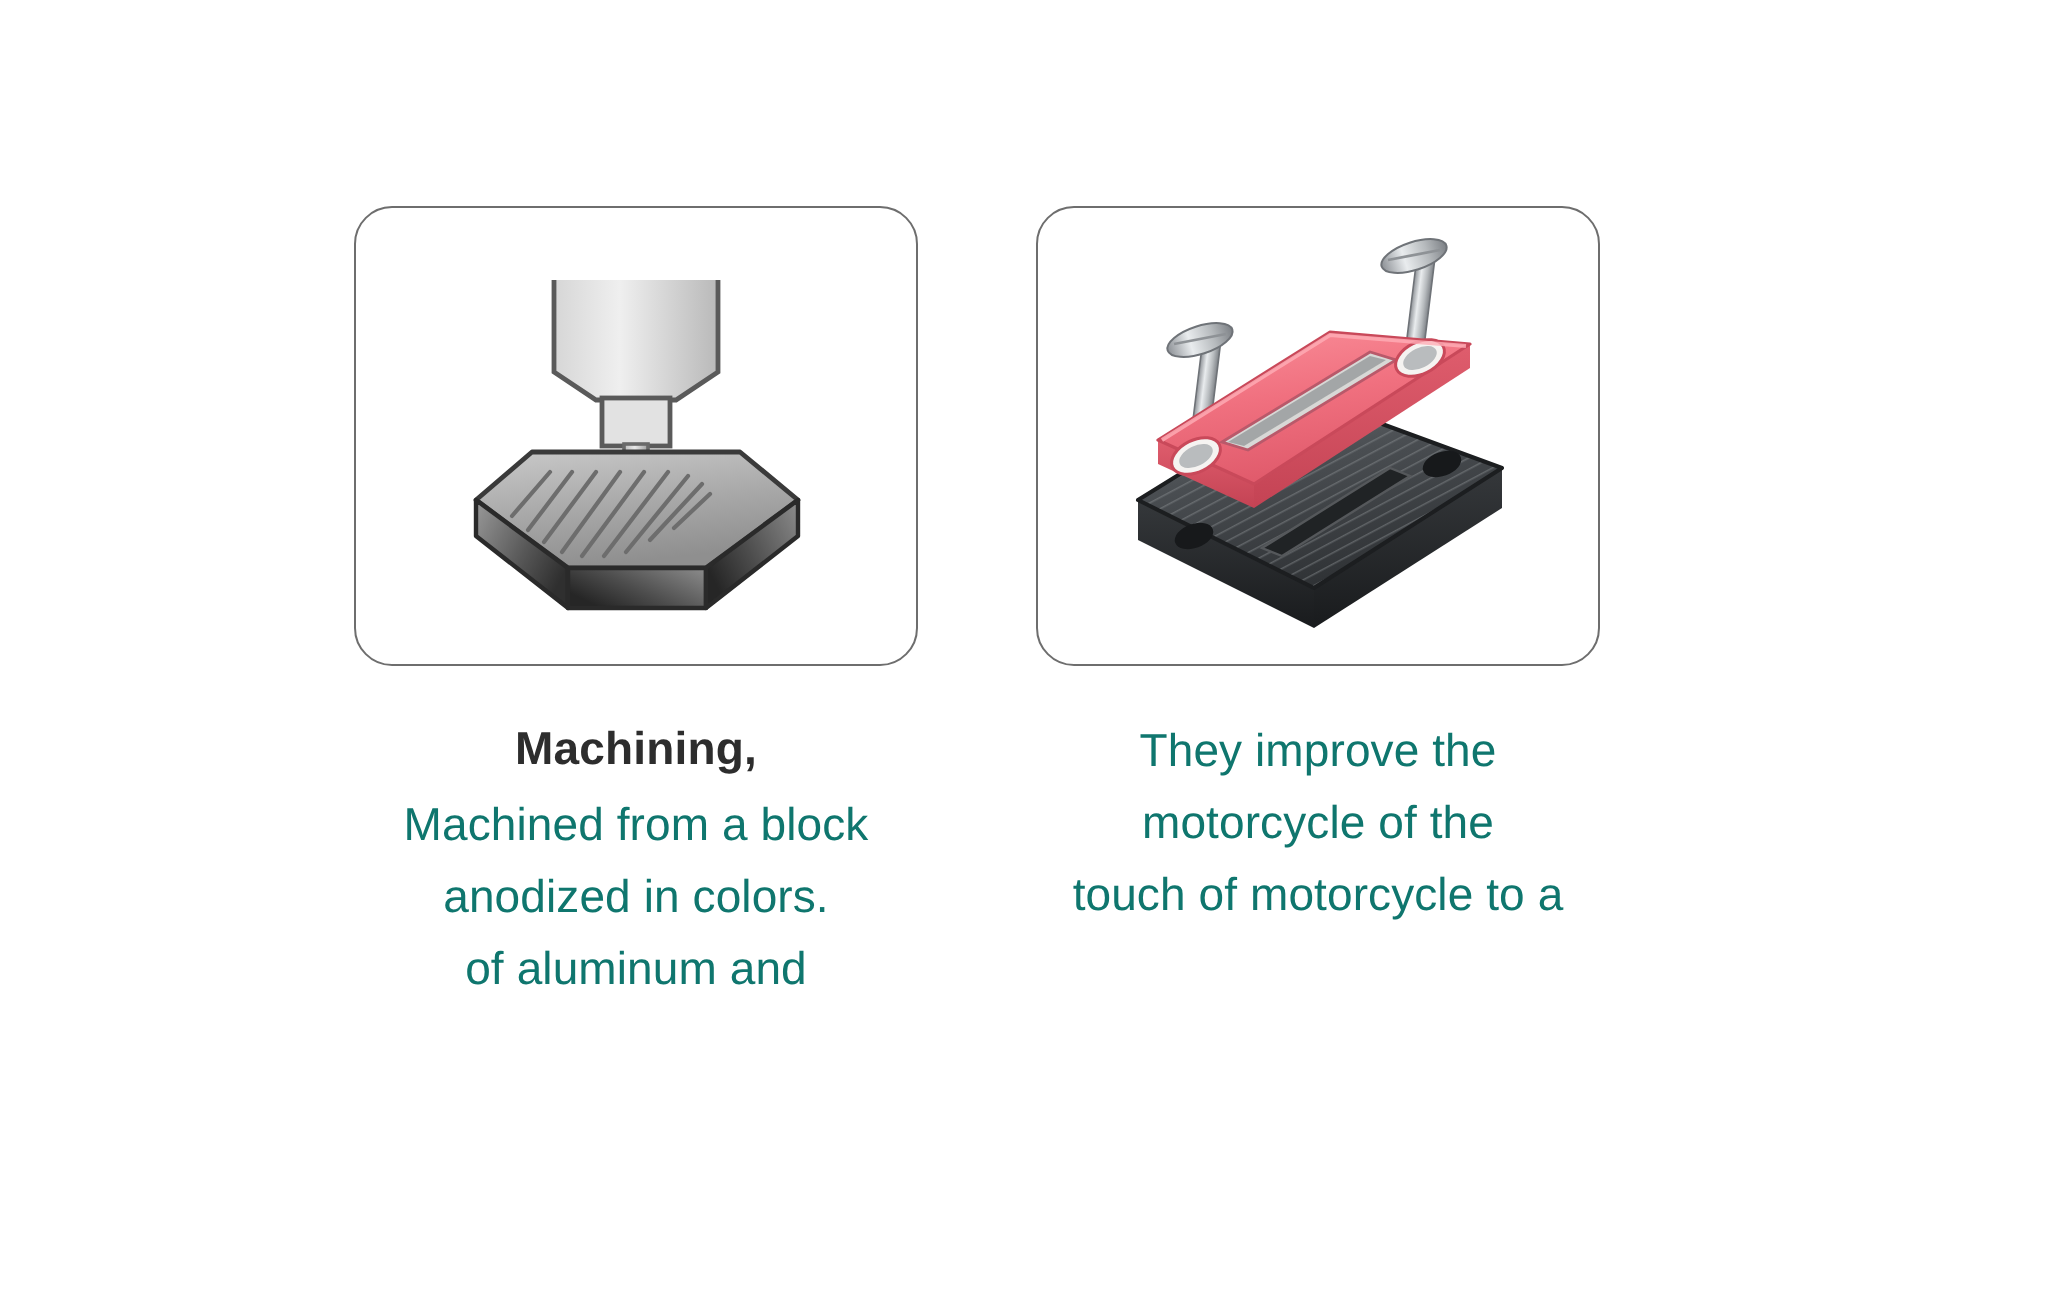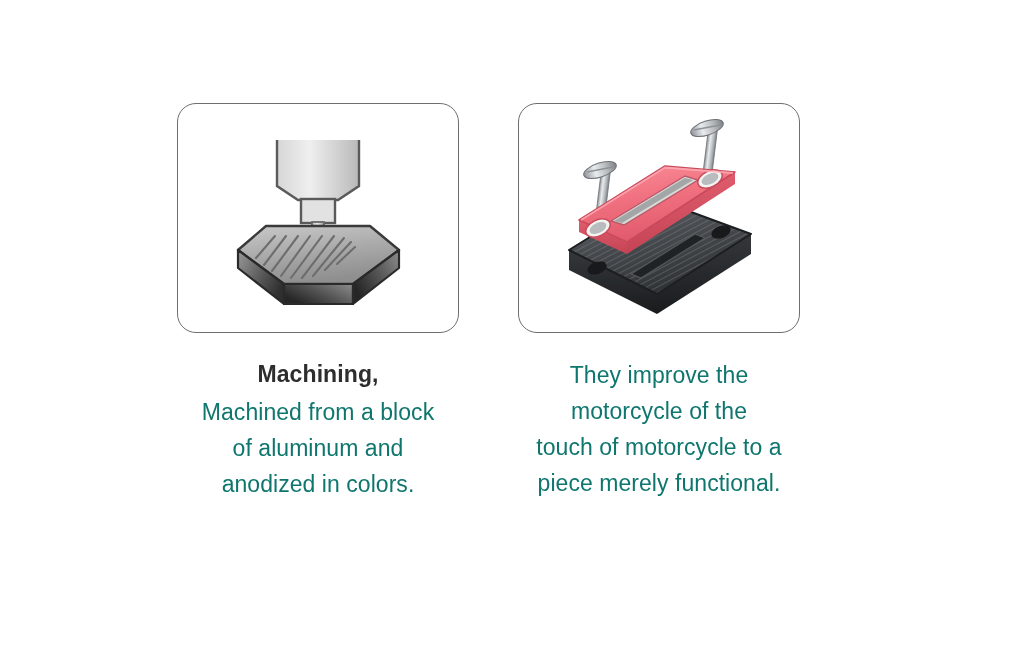--- a/index.html
+++ b/index.html
@@ -135,22 +135,22 @@
         <path d="M 81 166 L 81 186 L 150 186 L 150 166 Z" fill="url(#blockFrontR)" stroke="#2a2a2a" stroke-width="2.2" stroke-linejoin="round"></path>
 
         <path d="M 150 166 L 150 186 L 196 150 L 196 132 Z" fill="url(#blockFrontR)" stroke="#2a2a2a" stroke-width="2.2" stroke-linejoin="round"></path>
       </svg>
     </div>
 
     <div class="card-text">
       <p class="card-heading">Machining,</p>
       <p class="card-body">
         <span class="line">Machined from a block</span>
+        <span class="line">anodized in colors.</span>
         <span class="line">of aluminum and</span>
-        <span class="line">anodized in colors.</span>
       </p>
     </div>
   </div>
 
   <div class="feature-card card-2">
 
     <div class="icon-frame">
       <svg width="248" height="220" viewBox="0 0 248 220">
         <defs>
           <linearGradient id="plateTop" x1="0" y1="0" x2="0.4" y2="1">
@@ -221,18 +221,17 @@
 
         <path d="M 46 112 L 130 59.5 L 198 65" fill="none" stroke="#ffaeb6" stroke-width="2" opacity="0.8"></path>
       </svg>
     </div>
 
     <div class="card-text">
       <p class="card-body">
         <span class="line">They improve the</span>
         <span class="line">motorcycle of the</span>
         <span class="line">touch of motorcycle to a</span>
-        <span class="line">piece merely functional.</span>
       </p>
     </div>
   </div>
 
 </div>
 
 </body></html>

